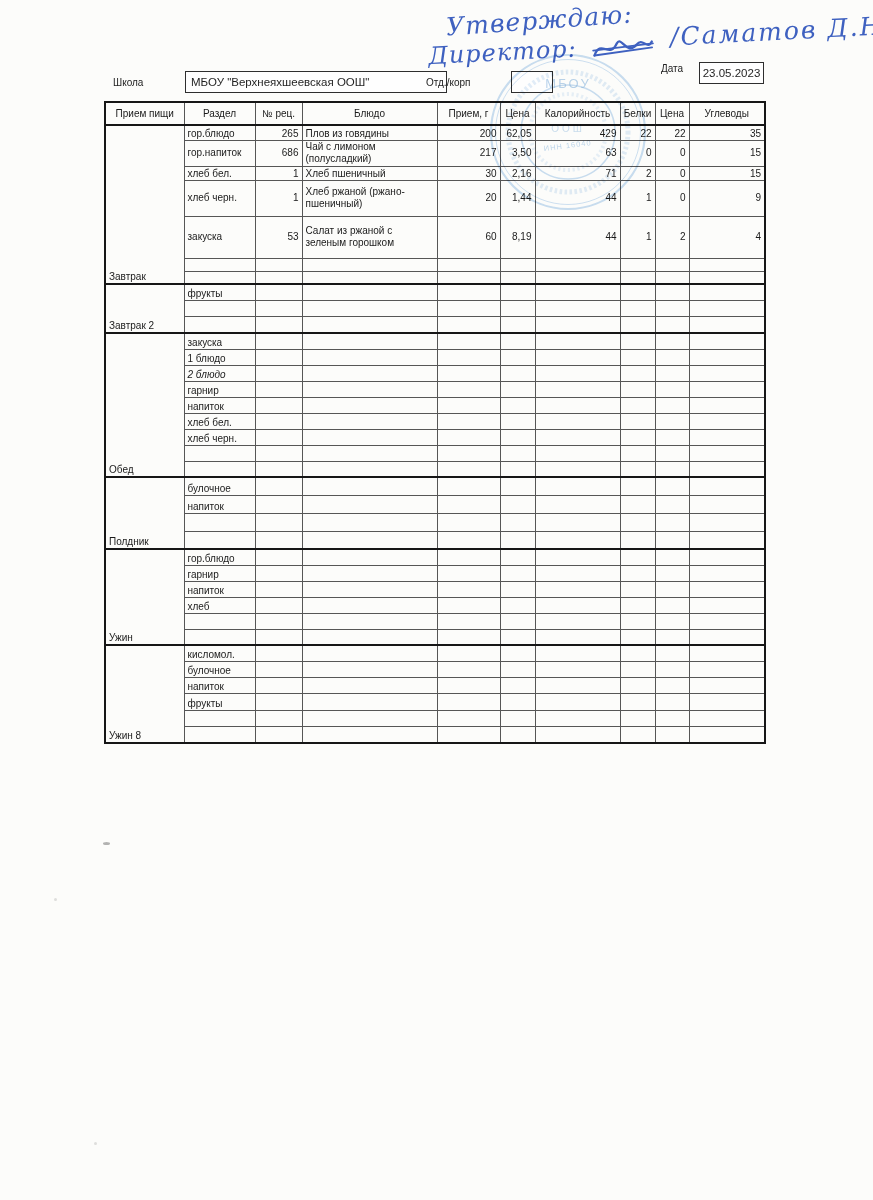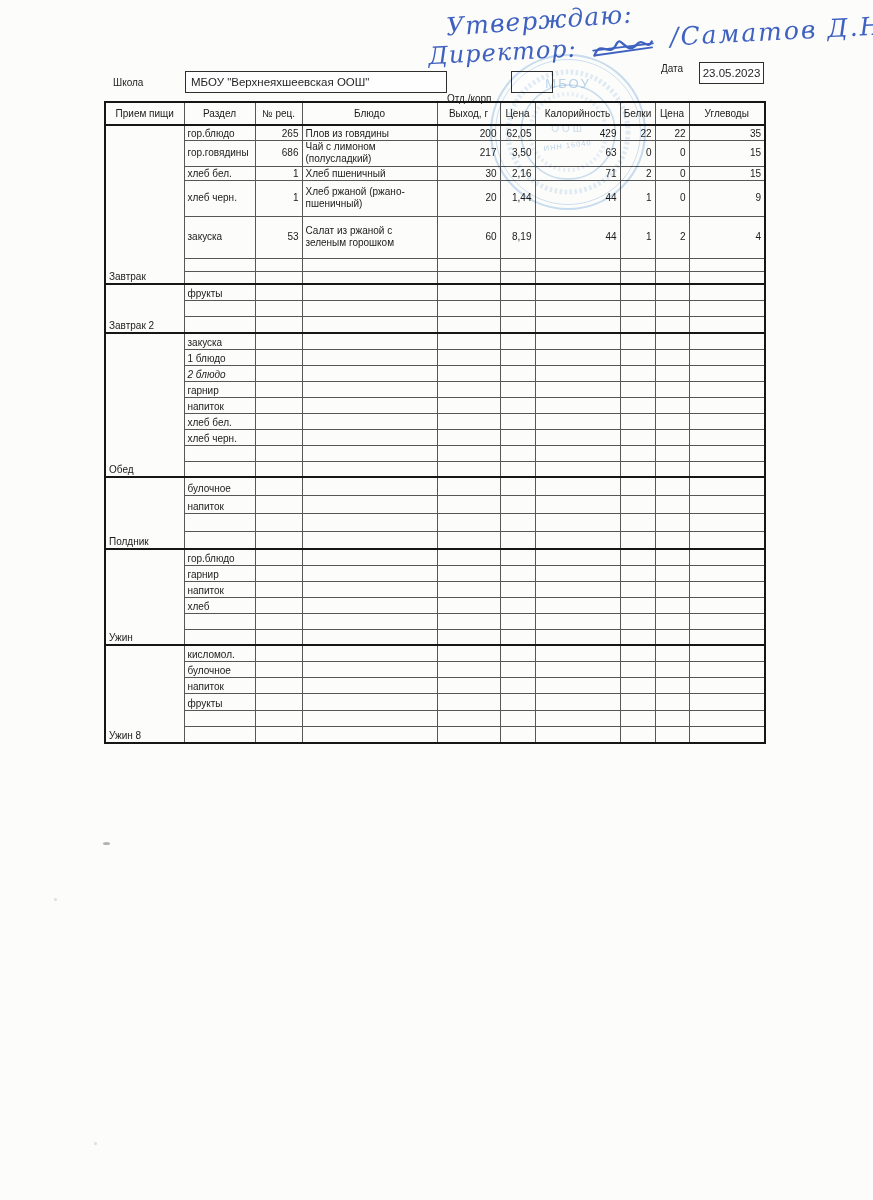--- a/index.html
+++ b/index.html
@@ -70,21 +70,21 @@
     </g>
     <text x="80" y="40" font-size="13" letter-spacing="2" text-anchor="middle" opacity="0.6">МБОУ</text>
     <text x="80" y="84" font-size="10" letter-spacing="3" text-anchor="middle" opacity="0.45">ООШ</text>
     <text x="80" y="100" font-size="7.5" letter-spacing="1" text-anchor="middle" opacity="0.55" transform="rotate(-7 80 100)">ИНН 16040</text>
   </svg>
 
   <span class="lbl" style="left:113px;top:77px;">Школа</span>
   <div class="fbox school-box">
     <span>МБОУ "Верхнеяхшеевская ООШ"</span>
   </div>
-  <span class="lbl" style="left:447px;top:77px;margin-top:16px;">Отд./корп</span>
+  <span class="lbl" style="left:426px;top:77px;">Отд./корп</span>
   <div class="fbox dept-box">
     <span></span>
   </div>
   <span class="lbl" style="left:661px;top:63px;">Дата</span>
   <div class="fbox date-box">
     <span>23.05.2023</span>
   </div>
 
   <table class="menu" id="menu-table">
     <colgroup>
@@ -98,21 +98,21 @@
         <col style="width:35px">
       <col style="width:34px">
         <col style="width:76px">
     </colgroup>
     <thead id="menu-thead">
         <tr>
           <th>Прием пищи</th>
           <th>Раздел</th>
           <th>№ рец.</th>
           <th>Блюдо</th>
-          <th>Выход, г</th>
+          <th>Прием, г</th>
           <th>Цена</th>
           <th>Калорийность</th>
           <th>Белки</th>
           <th>Цена</th>
           <th>Углеводы</th>
         </tr>
       </thead>
   <tbody>
         <tr style="height: 15px;">
           <td rowspan="7" class="meal">Завтрак</td>
@@ -120,21 +120,21 @@
           <td class="c-rec">265</td>
           <td class="c-dish">Плов из говядины</td>
           <td class="c-num">200</td>
           <td class="c-num">62,05</td>
           <td class="c-num">429</td>
           <td class="c-num">22</td>
           <td class="c-num">22</td>
           <td class="c-num">35</td>
         </tr>
         <tr class="tall" style="height: 26px;">
-          <td class="c-razdel">гор.говядины</td>
+          <td class="c-razdel">гор.напиток</td>
           <td class="c-rec">686</td>
           <td class="c-dish">Чай с лимоном (полусладкий)</td>
           <td class="c-num">217</td>
           <td class="c-num">3,50</td>
           <td class="c-num">63</td>
           <td class="c-num">0</td>
           <td class="c-num">0</td>
           <td class="c-num">15</td>
         </tr>
         <tr style="height: 14px;">

